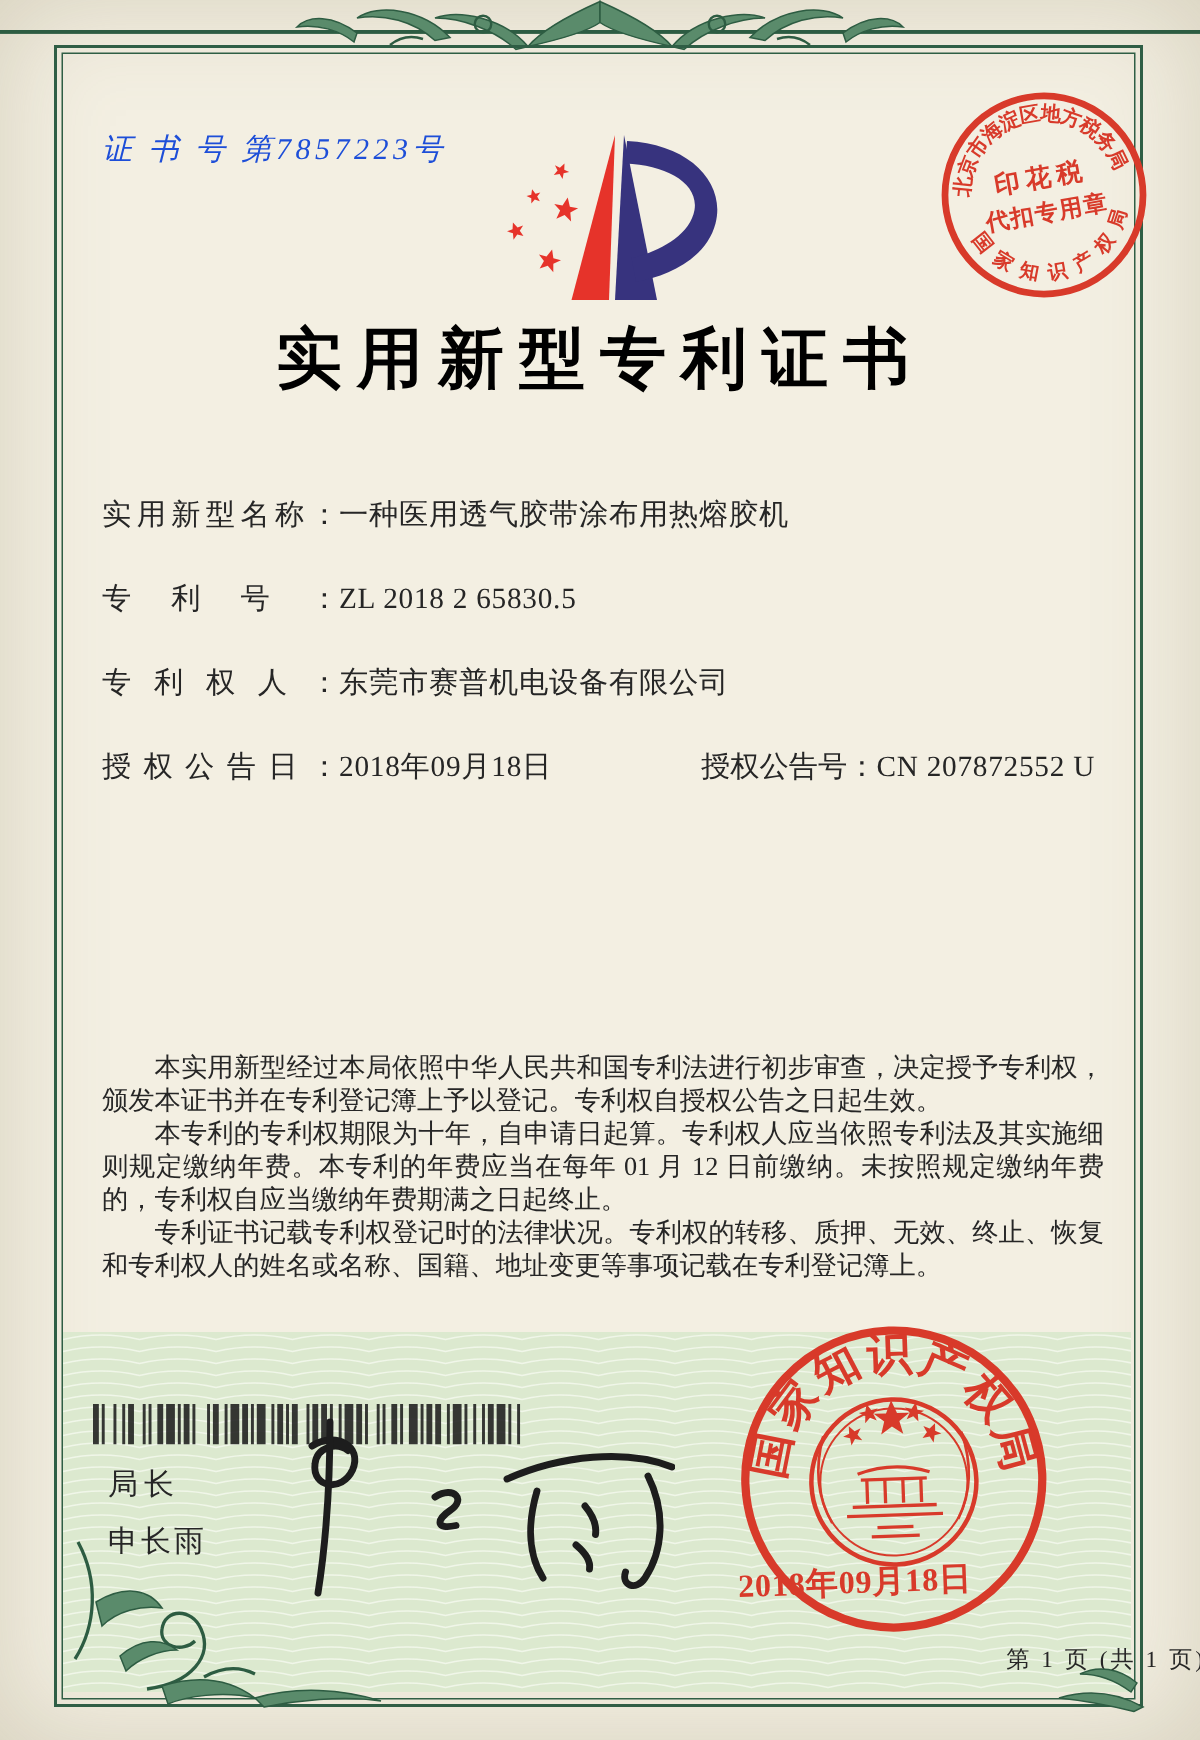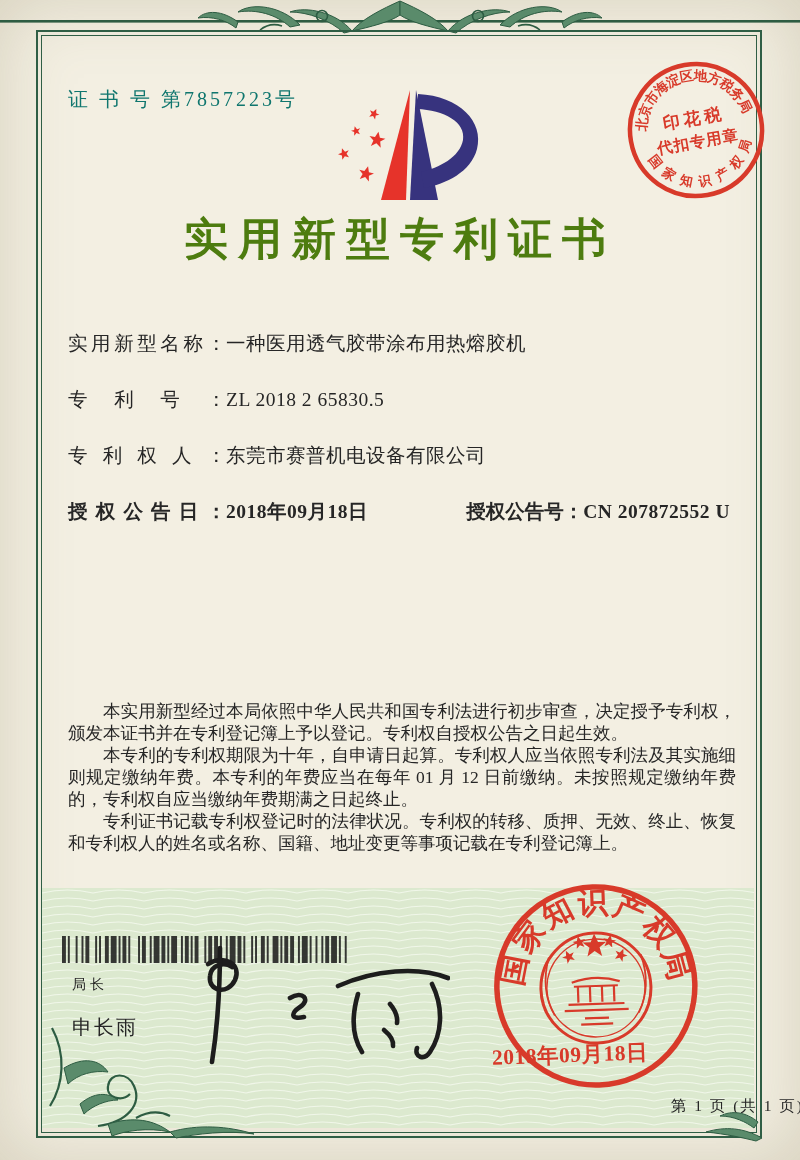--- a/index.html
+++ b/index.html
@@ -16,45 +16,45 @@
     position:relative;width:800px;height:1160px;margin:0 auto;
     background:#f3efe2;overflow:hidden;
     font-family:"Liberation Serif","DejaVu Serif",serif;color:var(--ink);
     box-shadow:inset 0 0 70px rgba(140,128,95,.28);
   }
   .abs{position:absolute;}
   
   .frame{left:36px;top:30px;width:722px;height:1104px;border:2px solid var(--border-green);}
   .frame-inner{position:absolute;inset:3px;border:1px solid var(--border-green);}
   
-  .cert-no{left:68px;top:86px;font-size:20px;letter-spacing:3px;color:#0f766e;}
+  .cert-no{left:68px;top:86px;font-size:20px;letter-spacing:3px;color:#1d4ed8;font-style:italic;}
   
   .title{left:0;top:210px;width:100%;text-align:center;font-size:44px;font-weight:bold;
-         letter-spacing:10px;color:#4d7c0f;}
+         letter-spacing:10px;color:#000000;}
   
   .fields{left:68px;top:330px;width:668px;font-size:19.5px;}
   .frow{margin-bottom:29px;line-height:27px;}
   .flabel{display:inline-block;width:158px;text-align:justify;text-align-last:justify;vertical-align:top;}
   .fvalue{letter-spacing:.5px;}
-  .grant-row{display:flex;margin-bottom:0;font-weight:bold;}
+  .grant-row{display:flex;margin-bottom:0;}
   .grant-right{margin-left:auto;padding-right:6px;}
   
   .bodytext{left:68px;top:700px;width:668px;font-size:17.5px;line-height:22px;text-align:justify;}
   .bodytext p{margin:0;text-indent:2em;}
   
   .band{left:42px;top:888px;width:712px;height:240px;}
   
   .barcode{left:62px;top:936px;width:332px;height:27px;}
   
   .tax-seal{left:616px;top:50px;width:160px;height:160px;transform:rotate(-10deg);}
   .main-seal{left:478px;top:882px;width:236px;height:216px;transform:rotate(-2deg);}
   .seal-date{left:492px;top:1040px;font-size:21.5px;color:var(--seal-red);letter-spacing:.5px;
              transform:rotate(-2deg);font-weight:bold;}
   
-  .sig-position{left:72px;top:976px;font-size:14px;letter-spacing:4px;}
+  .sig-position{left:72px;top:976px;font-size:20px;letter-spacing:4px;}
   .sig-name{left:72px;top:1014px;font-size:20px;letter-spacing:2px;}
   .sig-script{left:150px;top:942px;width:300px;height:128px;}
   
   .footer{left:4px;top:1096px;width:100%;text-align:right;font-size:15.5px;letter-spacing:2px;}
   
   .top-ornament{left:0;top:0;width:800px;height:38px;}
   .corner-bl{left:36px;top:1026px;width:232px;height:114px;}
   .corner-br{left:698px;top:1092px;width:66px;height:50px;}
   svg text{font-family:"Liberation Serif","DejaVu Serif",serif;}
 </style>

